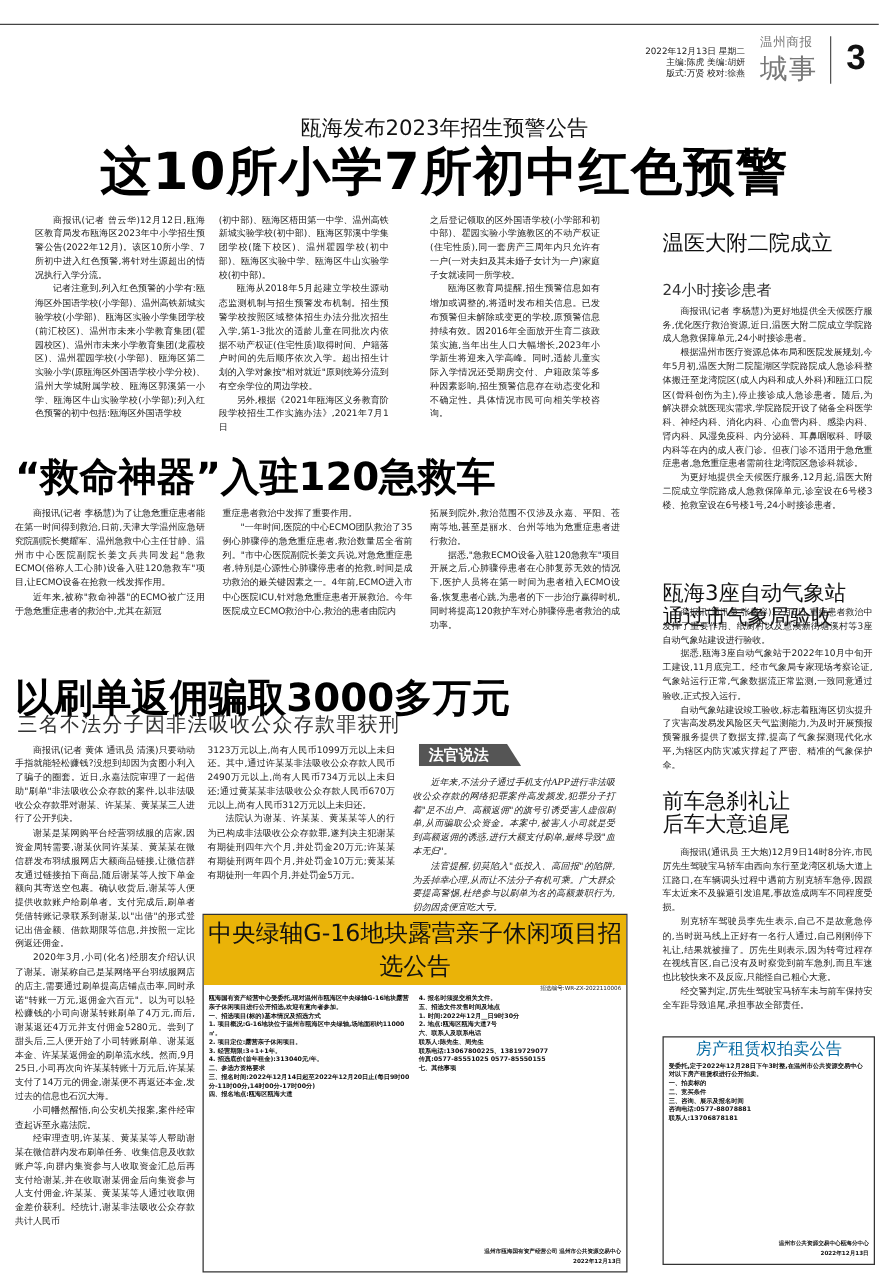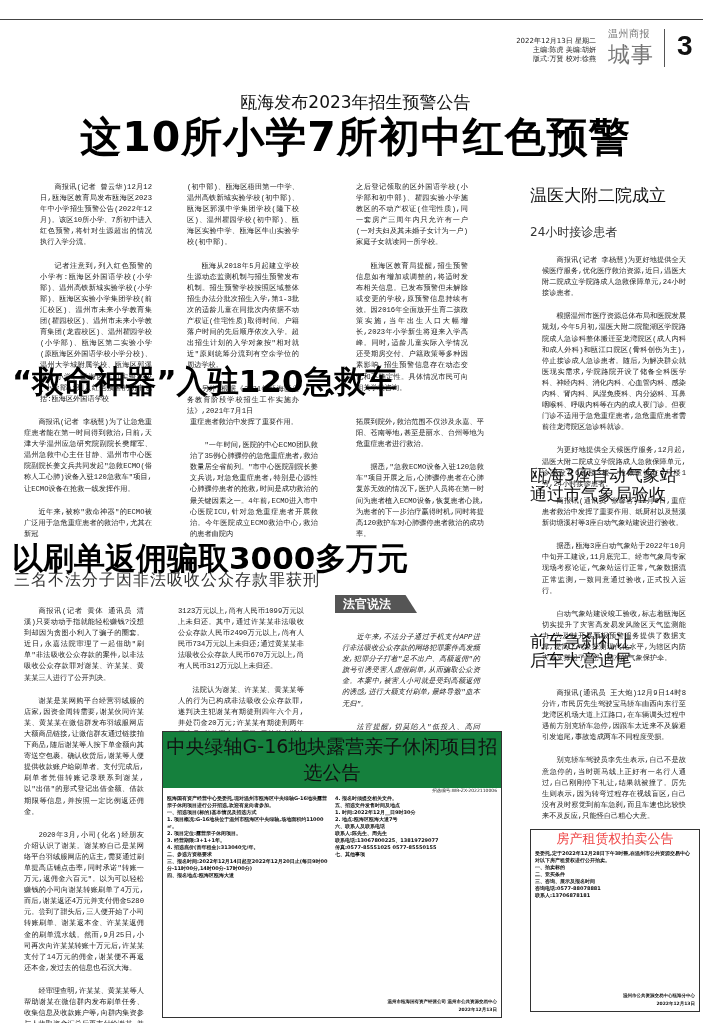--- a/index.html
+++ b/index.html
@@ -7,30 +7,30 @@
   .abs { position:absolute; }
   .rule-top { left:0; top:19px; width:703px; height:1px; background:#444; }
   .meta { right:115px; top:37px; font-size:7px; line-height:9px; text-align:right; color:#222; }
   .brand-small { left:608px; top:27px; font-size:10px; color:#777; letter-spacing:0.5px; }
   .brand-big { left:608px; top:40px; font-size:22px; color:#777; letter-spacing:1px; }
   .vbar { left:664px; top:29px; width:1px; height:38px; background:#555; }
   .page-num { left:677px; top:30px; font-size:28px; font-weight:bold; color:#111; font-family:"Liberation Sans", sans-serif; }
   .kicker { left:0; width:711px; top:91px; text-align:center; font-size:17px; color:#111; }
   .headline { left:0; width:711px; top:110px; text-align:center; font-size:41px; font-weight:900; color:#000; letter-spacing:1px; font-family:"DejaVu Sans", sans-serif; }
   .col { font-size:7.2px; line-height:11.1px; color:#222; text-align:justify; }
-  .col p { margin:12px; text-indent:2em;font-family:Liberation Mono, monospace; }
+  .col p { margin:0; text-indent:2em; }
   .h2 { font-size:31px; font-weight:bold; color:#000;text-align:right; }
   .h3 { font-size:17px; color:#111; line-height:19px; }
   .sub { font-size:13px; color:#333; }
   .tag { left:335px; top:595px; width:74px; height:18px; background:#555; color:#fff; font-size:12px; font-weight:bold; line-height:18px; padding-left:8px; clip-path:polygon(0 0, 86% 0, 100% 100%, 0 100%); }
   .italic-col { font-style:italic; font-family:"DejaVu Serif", serif; }
   .ad-box { border:1px solid #333; background:#fff; }
-  .ad-title { text-align:center; font-size:19px; color:#111; background:#15803d; padding:2px 0; }
+  .ad-title { text-align:center; font-size:19px; color:#111; background:#eab308; padding:2px 0; }
   .ad-text { font-size:5px; line-height:7px; color:#111; font-weight:bold; }
-  .ad2-title { text-align:center; font-size:13px; color:#ef4444; }
+  .ad2-title { text-align:center; font-size:13px; color:#0369a1; }
 </style>
 </head>
 <body>
 
 <div class="abs rule-top"></div>
 <div class="abs meta">
   <div>2022年12月13日 星期二</div>
   <div>主编:陈虎 美编:胡妍</div>
   <div>版式:万贤 校对:徐燕</div>
 </div>
@@ -99,20 +99,21 @@
   <p>别克轿车驾驶员李先生表示,自己不是故意急停的,当时斑马线上正好有一名行人通过,自己刚刚停下礼让,结果就被撞了。厉先生则表示,因为转弯过程存在视线盲区,自己没有及时察觉到前车急刹,而且车速也比较快来不及反应,只能怪自己粗心大意。</p>
   <p>经交警判定,厉先生驾驶宝马轿车未与前车保持安全车距导致追尾,承担事故全部责任。</p>
 </div>
 
 <div class="abs h2" style="left:12px;top:538px;">以刷单返佣骗取3000多万元</div>
 <div class="abs sub" style="left:14px;top:570px;font-size:16px;letter-spacing:1px;">三名不法分子因非法吸收公众存款罪获刑</div>
 <div class="abs col" style="left:12px;top:594px;width:144px;">
   <p>商报讯(记者 黄体 通讯员 清溪)只要动动手指就能轻松赚钱?没想到却因为贪图小利入了骗子的圈套。近日,永嘉法院审理了一起借助"刷单"非法吸收公众存款的案件,以非法吸收公众存款罪对谢某、许某某、黄某某三人进行了公开判决。</p>
   <p>谢某是某网购平台经营羽绒服的店家,因资金周转需要,谢某伙同许某某、黄某某在微信群发布羽绒服网店大额商品链接,让微信群友通过链接拍下商品,随后谢某等人按下单金额向其寄送空包裹。确认收货后,谢某等人便提供收款账户给刷单者。支付完成后,刷单者凭借转账记录联系到谢某,以"出借"的形式登记出借金额、借款期限等信息,并按照一定比例返还佣金。</p>
   <p>2020年3月,小司(化名)经朋友介绍认识了谢某。谢某称自己是某网络平台羽绒服网店的店主,需要通过刷单提高店铺点击率,同时承诺"转账一万元,返佣金六百元"。以为可以轻松赚钱的小司向谢某转账刷单了4万元,而后,谢某返还4万元并支付佣金5280元。尝到了甜头后,三人便开始了小司转账刷单、谢某返本金、许某某返佣金的刷单流水线。然而,9月25日,小司再次向许某某转账十万元后,许某某支付了14万元的佣金,谢某便不再返还本金,发过去的信息也石沉大海。</p>
+  <p>小司幡然醒悟,向公安机关报案,案件经审查起诉至永嘉法院。</p>
   <p>经审理查明,许某某、黄某某等人帮助谢某在微信群内发布刷单任务、收集信息及收款账户等,向群内集资参与人收取资金汇总后再支付给谢某,并在收取谢某佣金后向集资参与人支付佣金,许某某、黄某某等人通过收取佣金差价获利。经统计,谢某非法吸收公众存款共计人民币</p>
 </div>
 <div class="abs col" style="left:166px;top:594px;width:150px;">
   <p style="text-indent:0">3123万元以上,尚有人民币1099万元以上未归还。其中,通过许某某非法吸收公众存款人民币2490万元以上,尚有人民币734万元以上未归还;通过黄某某非法吸收公众存款人民币670万元以上,尚有人民币312万元以上未归还。</p>
   <p>法院认为谢某、许某某、黄某某等人的行为已构成非法吸收公众存款罪,遂判决主犯谢某有期徒刑四年六个月,并处罚金20万元;许某某有期徒刑两年四个月,并处罚金10万元;黄某某有期徒刑一年四个月,并处罚金5万元。</p>
 </div>
 
 <div class="abs tag">法官说法</div>
 <div class="abs col italic-col" style="left:330px;top:620px;width:162px;">
   <p>近年来,不法分子通过手机支付APP进行非法吸收公众存款的网络犯罪案件高发频发,犯罪分子打着"足不出户、高额返佣"的旗号引诱受害人虚假刷单,从而骗取公众资金。本案中,被害人小司就是受到高额返佣的诱惑,进行大额支付刷单,最终导致"血本无归"。</p>

